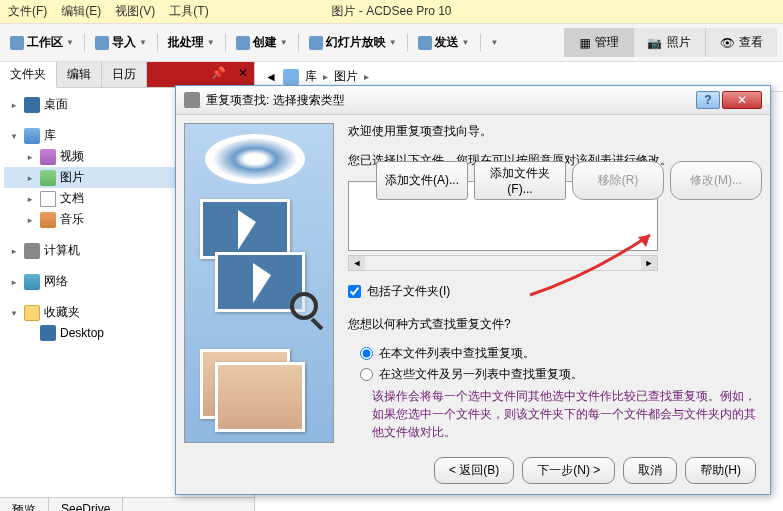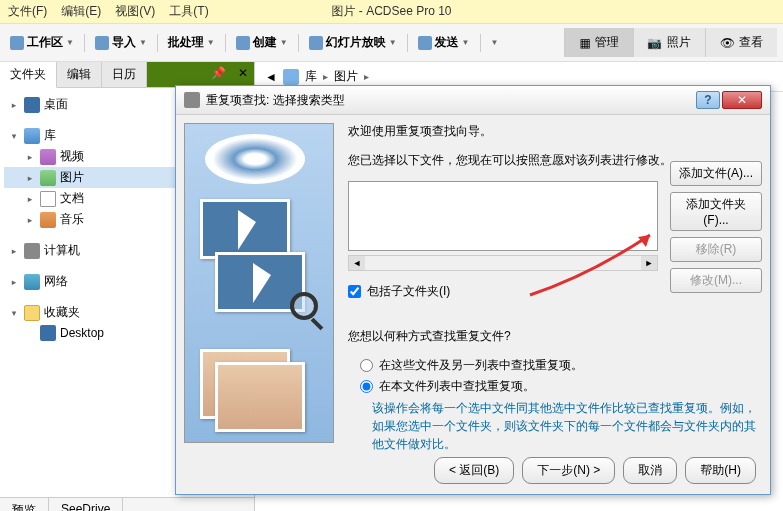--- a/index.html
+++ b/index.html
@@ -15,21 +15,21 @@
 .toolbar-item { display: flex; align-items: center; gap: 3px; padding: 2px 4px; font-weight: bold; }
 .toolbar-item .caret { font-size: 8px; color: #666; }
 .sep { width: 1px; height: 18px; background: #ccc; margin: 0 2px; }
 .mode-tabs { margin-left: auto; display: flex; }
 .mode-tab { padding: 6px 14px; display: flex; align-items: center; gap: 4px; background: #e8e8e8; border-left: 1px solid #ccc; }
 .mode-tab.active { background: #d0d0d0; }
 
 
 .main { display: flex; height: calc(100% - 50px); }
 .left-panel { width: 255px; background: #fff; border-right: 1px solid #ccc; display: flex; flex-direction: column; }
-.panel-tabs { display: flex; background: #4d7c0f; border-bottom: 1px solid #ccc; }
+.panel-tabs { display: flex; background: #b91c1c; border-bottom: 1px solid #ccc; }
 .panel-tab { padding: 4px 10px; border-right: 1px solid #ccc; background: #e8e8e8; }
 .panel-tab.active { background: #fff; border-bottom: 1px solid #fff; margin-bottom: -1px; }
 .panel-tabs .spacer { flex: 1; }
 .pin { padding: 4px 6px; }
 
 .tree { padding: 6px 4px; flex: 1; overflow: auto; }
 .tree-item { display: flex; align-items: center; gap: 4px; padding: 2px 4px; }
 .tree-item.selected { background: #d0e4f5; }
 .tree-arrow { width: 12px; font-size: 9px; color: #666; text-align: center; }
 .tree-icon { width: 16px; height: 16px; display: inline-block; }
@@ -75,29 +75,29 @@
 .face1 { top: 225px; left: 15px; }
 .face2 { top: 238px; left: 30px; }
 
 .wizard-content { flex: 1; position: relative; }
 .wizard-content p { margin-bottom: 12px; }
 .file-list { width: 310px; height: 70px; background: #fff; border: 1px solid #999; margin-bottom: 4px; }
 .hscroll { width: 310px; height: 16px; background: #f0f0f0; border: 1px solid #ccc; display: flex; }
 .hscroll .sbtn { width: 16px; background: #e0e0e0; text-align: center; font-size: 9px; line-height: 14px; }
 .hscroll .strack { flex: 1; }
 
-.side-btns { position: absolute; right: 0; top: 38px; display: flex; flex-direction: column; gap: 6px; }
+.side-btns { position: absolute; right: 0; top: 38px; display: flex; flex-direction: row; gap: 6px; }
 .side-btn { width: 92px; padding: 3px 4px; background: linear-gradient(#fdfdfd,#e8e8e8); border: 1px solid #999; border-radius: 3px; text-align: center; }
-.side-btn.disabled { color: #999; }
+.side-btn.disabled { color: #999; border-radius: 12px; }
 
 .checkbox-row { display: flex; align-items: center; gap: 6px; margin-top: 12px; }
 .checkbox-row input { width: 13px; height: 13px; }
 
 .radio-row { display: flex; align-items: center; gap: 6px; margin: 4px 0 4px 12px; }
-.note { margin-left: 24px; color: #0369a1; line-height: 1.5; }
+.note { margin-left: 24px; color: #701a75; line-height: 1.5; }
 
 .dialog-footer { position: absolute; bottom: 10px; right: 14px; display: flex; gap: 8px; }
 .dlg-btn { padding: 4px 14px; background: linear-gradient(#fdfdfd,#e8e8e8); border: 1px solid #888; border-radius: 9px; }
 
 
 .red-arrow { position: absolute; left: 520px; top: 225px; width: 150px; height: 80px; pointer-events: none; z-index: 100; }
 
 .icon-sq { width: 14px; height: 14px; background: #6a9ac9; display: inline-block; border-radius: 2px; }
 </style>
 </head>
@@ -284,28 +284,28 @@
         <button class="side-btn">添加文件夹(F)...</button>
         <button class="side-btn disabled">移除(R)</button>
         <button class="side-btn disabled">修改(M)...</button>
       </div>
 
       <div class="checkbox-row">
         <input type="checkbox" checked="" style="">
         <span>包括子文件夹(I)</span>
       </div>
 
-      <p style="margin-top:28px">您想以何种方式查找重复文件?</p>
+      <p style="margin-top:16px">您想以何种方式查找重复文件?</p>
+      <div class="radio-row">
+        <input type="radio" name="m" checked="" style="">
+        <span>在本文件列表中查找重复项。</span>
+      </div>
       <div class="radio-row">
         <input type="radio" name="m" style="">
         <span>在这些文件及另一列表中查找重复项。</span>
-      </div>
-      <div class="radio-row">
-        <input type="radio" name="m" checked="" style="">
-        <span>在本文件列表中查找重复项。</span>
       </div>
       <p class="note">该操作会将每一个选中文件同其他选中文件作比较已查找重复项。例如，如果您选中一个文件夹，则该文件夹下的每一个文件都会与文件夹内的其他文件做对比。</p>
     </div>
   </div>
   <div class="dialog-footer">
     <button class="dlg-btn">&lt; 返回(B)</button>
     <button class="dlg-btn">下一步(N) &gt;</button>
     <button class="dlg-btn">取消</button>
     <button class="dlg-btn">帮助(H)</button>
   </div>

